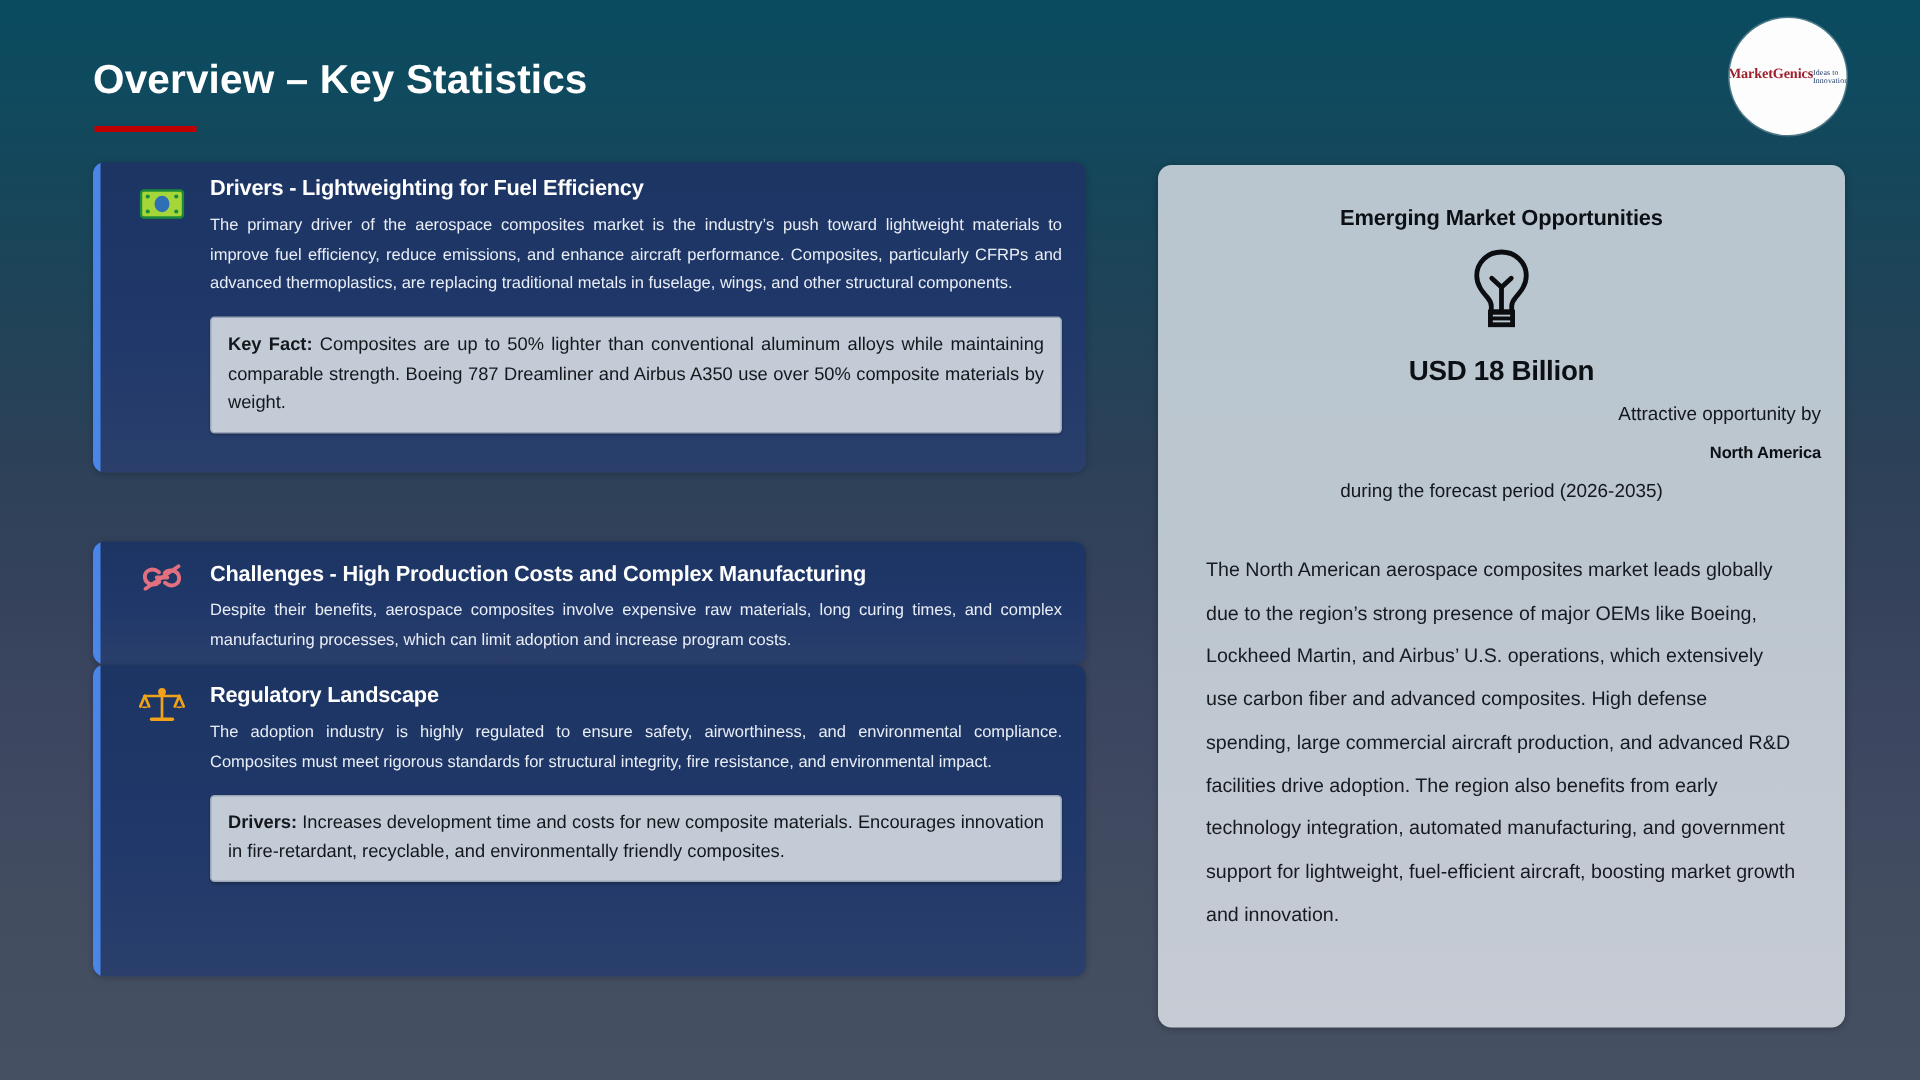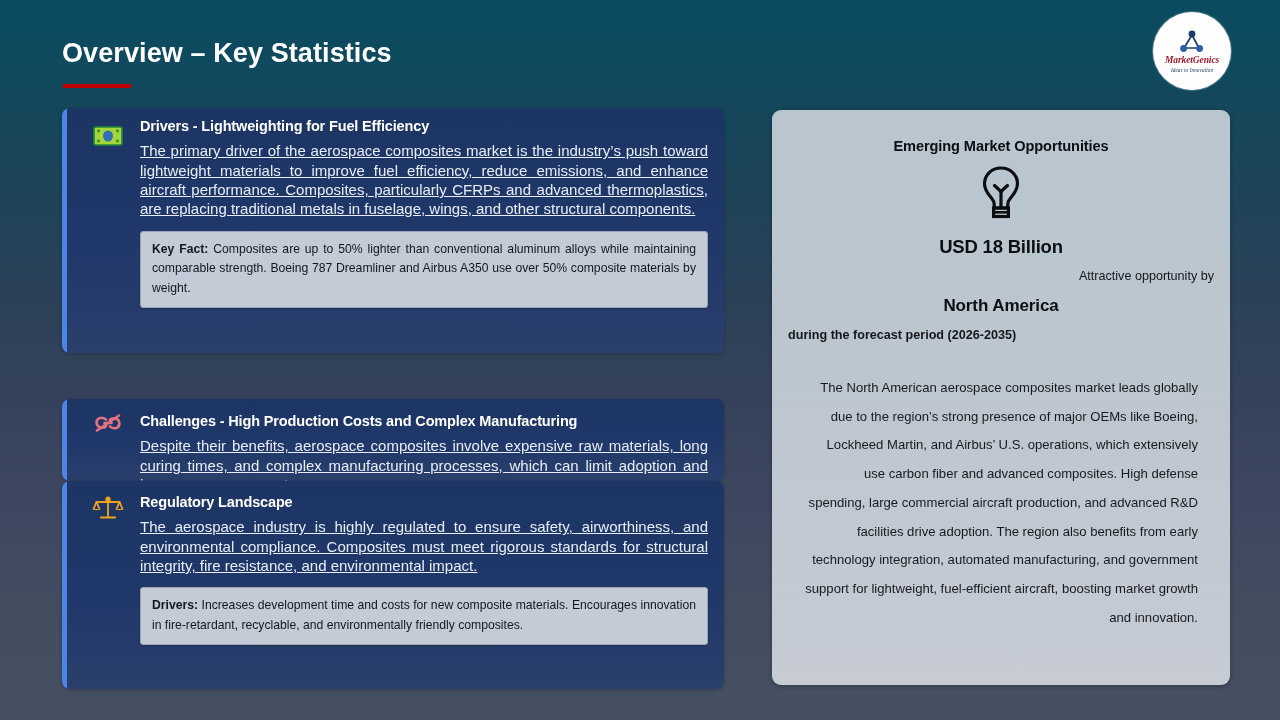--- a/index.html
+++ b/index.html
@@ -45,25 +45,23 @@
   .logo {
     position: absolute;
     left: 1153px;
     top: 12px;
     width: 78px;
     height: 78px;
     border-radius: 50%;
     background: #fdfdfd;
     box-shadow: 0 0 0 1px rgba(255,255,255,0.25);
     display: flex;
-    flex-direction: column;
     align-items: center;
     justify-content: center;
     overflow: hidden;
-    font-style: italic;
   }
   .logo-mark { width: 30px; height: 26px; margin-bottom: 1px; }
   .logo-name {
     font-family: "Liberation Serif", serif;
     font-size: 9.5px;
     font-weight: bold;
     color: #9c1f2e;
     line-height: 1;
     letter-spacing: -0.1px;
   }
@@ -113,44 +111,43 @@
     margin-left: 48px;
     font-size: 14.5px;
     font-weight: bold;
     color: #ffffff;
     line-height: 1.2;
     letter-spacing: -0.15px;
   }
   .card-body {
     margin-left: 48px;
     margin-top: 6px;
-    font-size: 15px;
+    font-size: 11px;
     line-height: 19.3px;
     color: #e9eef6;
     text-align: justify;
     text-justify: inter-word;
-    text-decoration: underline;
   }
   .callout {
     margin-left: 48px;
     margin-top: 12px;
     background: #c3cbd6;
     border: 1px solid #9aa6b6;
     border-radius: 3px;
     padding: 8px 11px 9px 11px;
     font-size: 12.2px;
     line-height: 19.5px;
     color: #14181d;
     text-align: justify;
     text-justify: inter-word;
     box-shadow: 0 1px 2px rgba(0,0,0,0.25);
   }
   .callout b { font-weight: bold; }
 
-  #card-0 { height: 245px; }
+  #card-0 { height: 207px; }
   #card-1 { height: 82px; margin-top: 46px; }
   #card-2 { height: 208px; }
 
   #card-1 .card-icon { top: 12px; }
   #card-0 .card-icon { top: 17px; }
   #card-2 .card-icon { top: 14px; }
 
   #card-1 .card-inner { padding-top: 14px; }
   #card-2 .card-inner { padding-top: 13px; }
 
@@ -191,36 +188,35 @@
     letter-spacing: -0.2px;
   }
   .stat-sub {
     margin-top: 11px;
     text-align: right;
     font-size: 12.6px;
     color: #14181d;
   }
   .stat-region {
     margin-top: 13px;
-    text-align: center;
-    font-size: 17px;
+    text-align: right;
+    font-size: 11px;
     font-weight: bold;
     color: #0c1014;
     letter-spacing: -0.1px;
   }
   .stat-period {
     margin-top: 12px;
-    text-align: left;
+    text-align: center;
     font-size: 12.6px;
     color: #14181d;
-    font-weight: bold;
   }
   .panel-body {
     margin: 32px 16px 0 16px;
-    text-align: right;
+    text-align: left;
     font-size: 13.1px;
     line-height: 28.7px;
     color: #171b20;
   }
 </style>
 </head>
 <body>
 
 <div class="header">
   <div class="page-title">Overview – Key Statistics</div>
@@ -294,21 +290,21 @@
             <line x1="4.5" y1="7" x2="7.5" y2="14"></line>
             <line x1="27.5" y1="7" x2="24.5" y2="14"></line>
             <line x1="27.5" y1="7" x2="30.5" y2="14"></line>
           </g>
           <path d="M1.5 14 a4.6 4.6 0 0 0 6 0 z" fill="#f0a21b"></path>
           <path d="M24.5 14 a4.6 4.6 0 0 0 6 0 z" fill="#f0a21b"></path>
           <circle cx="16" cy="4.2" r="2.6" fill="#f0a21b"></circle>
         </svg>
       </div>
       <div class="card-head">Regulatory Landscape</div>
-      <div class="card-body">The aerospace industry is highly regulated to ensure safety, airworthiness, and environmental compliance. Composites must meet rigorous standards for structural integrity, fire resistance, and environmental impact.</div>
+      <div class="card-body">The adoption industry is highly regulated to ensure safety, airworthiness, and environmental compliance. Composites must meet rigorous standards for structural integrity, fire resistance, and environmental impact.</div>
       <div class="callout">
         <b>Drivers:</b><span> Increases development time and costs for new composite materials. Encourages innovation in fire-retardant, recyclable, and environmentally friendly composites.</span>
       </div>
     </div>
   </div>
 </div>
 
 <div class="panel">
   <div class="panel-title">Emerging Market Opportunities</div>
 

